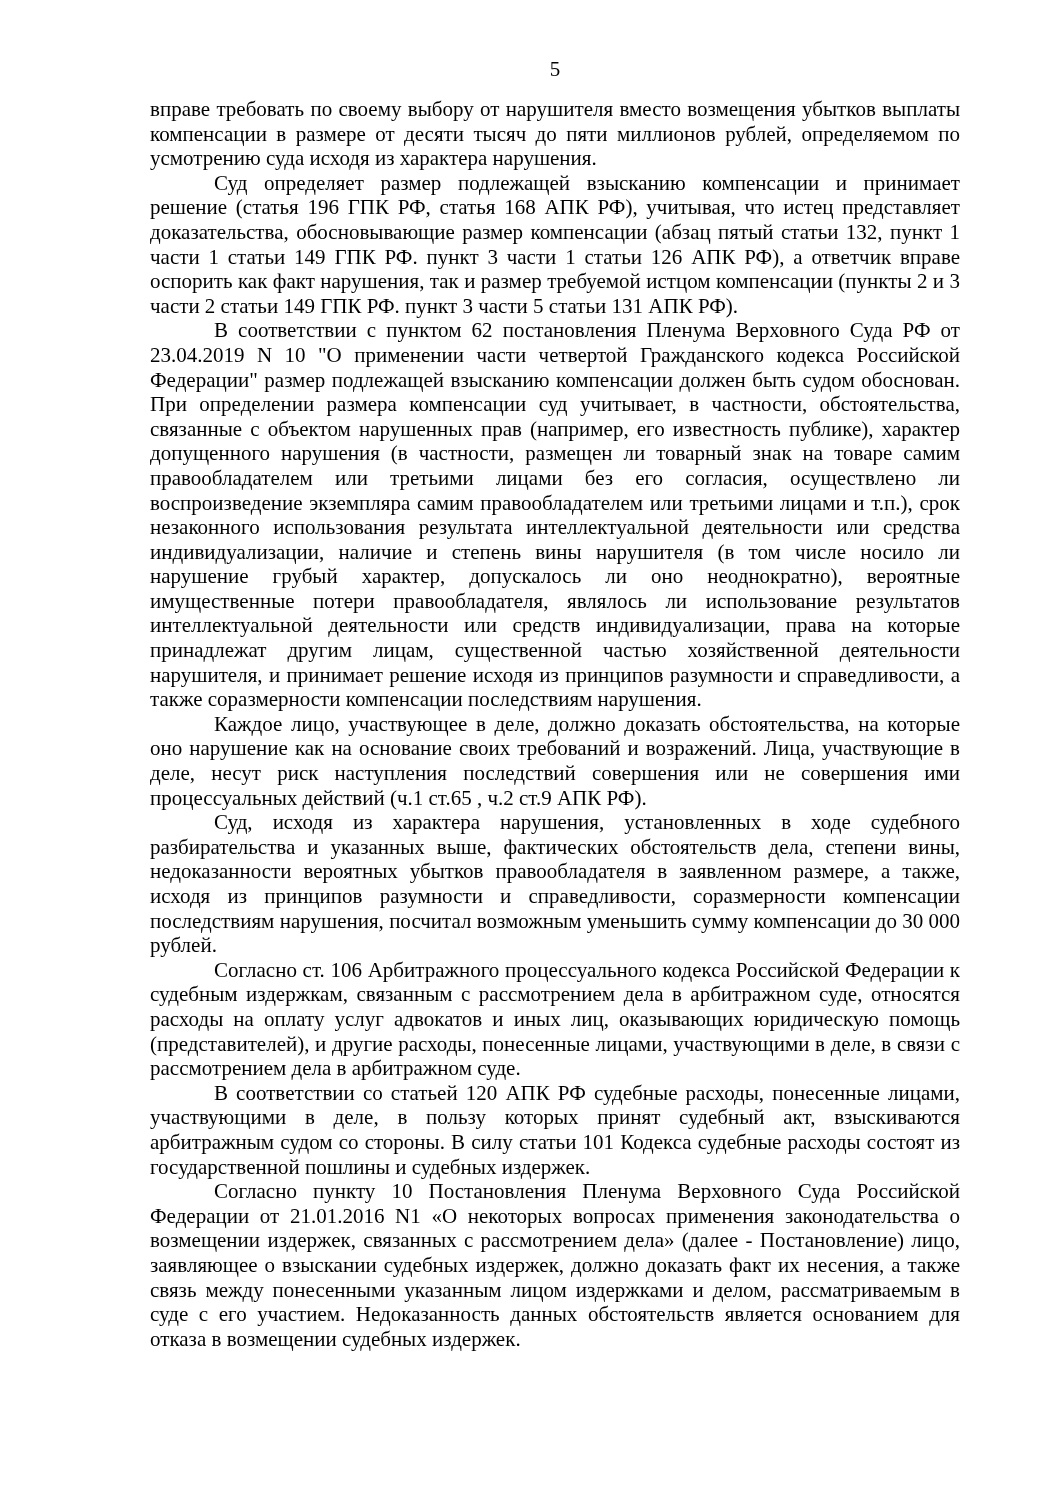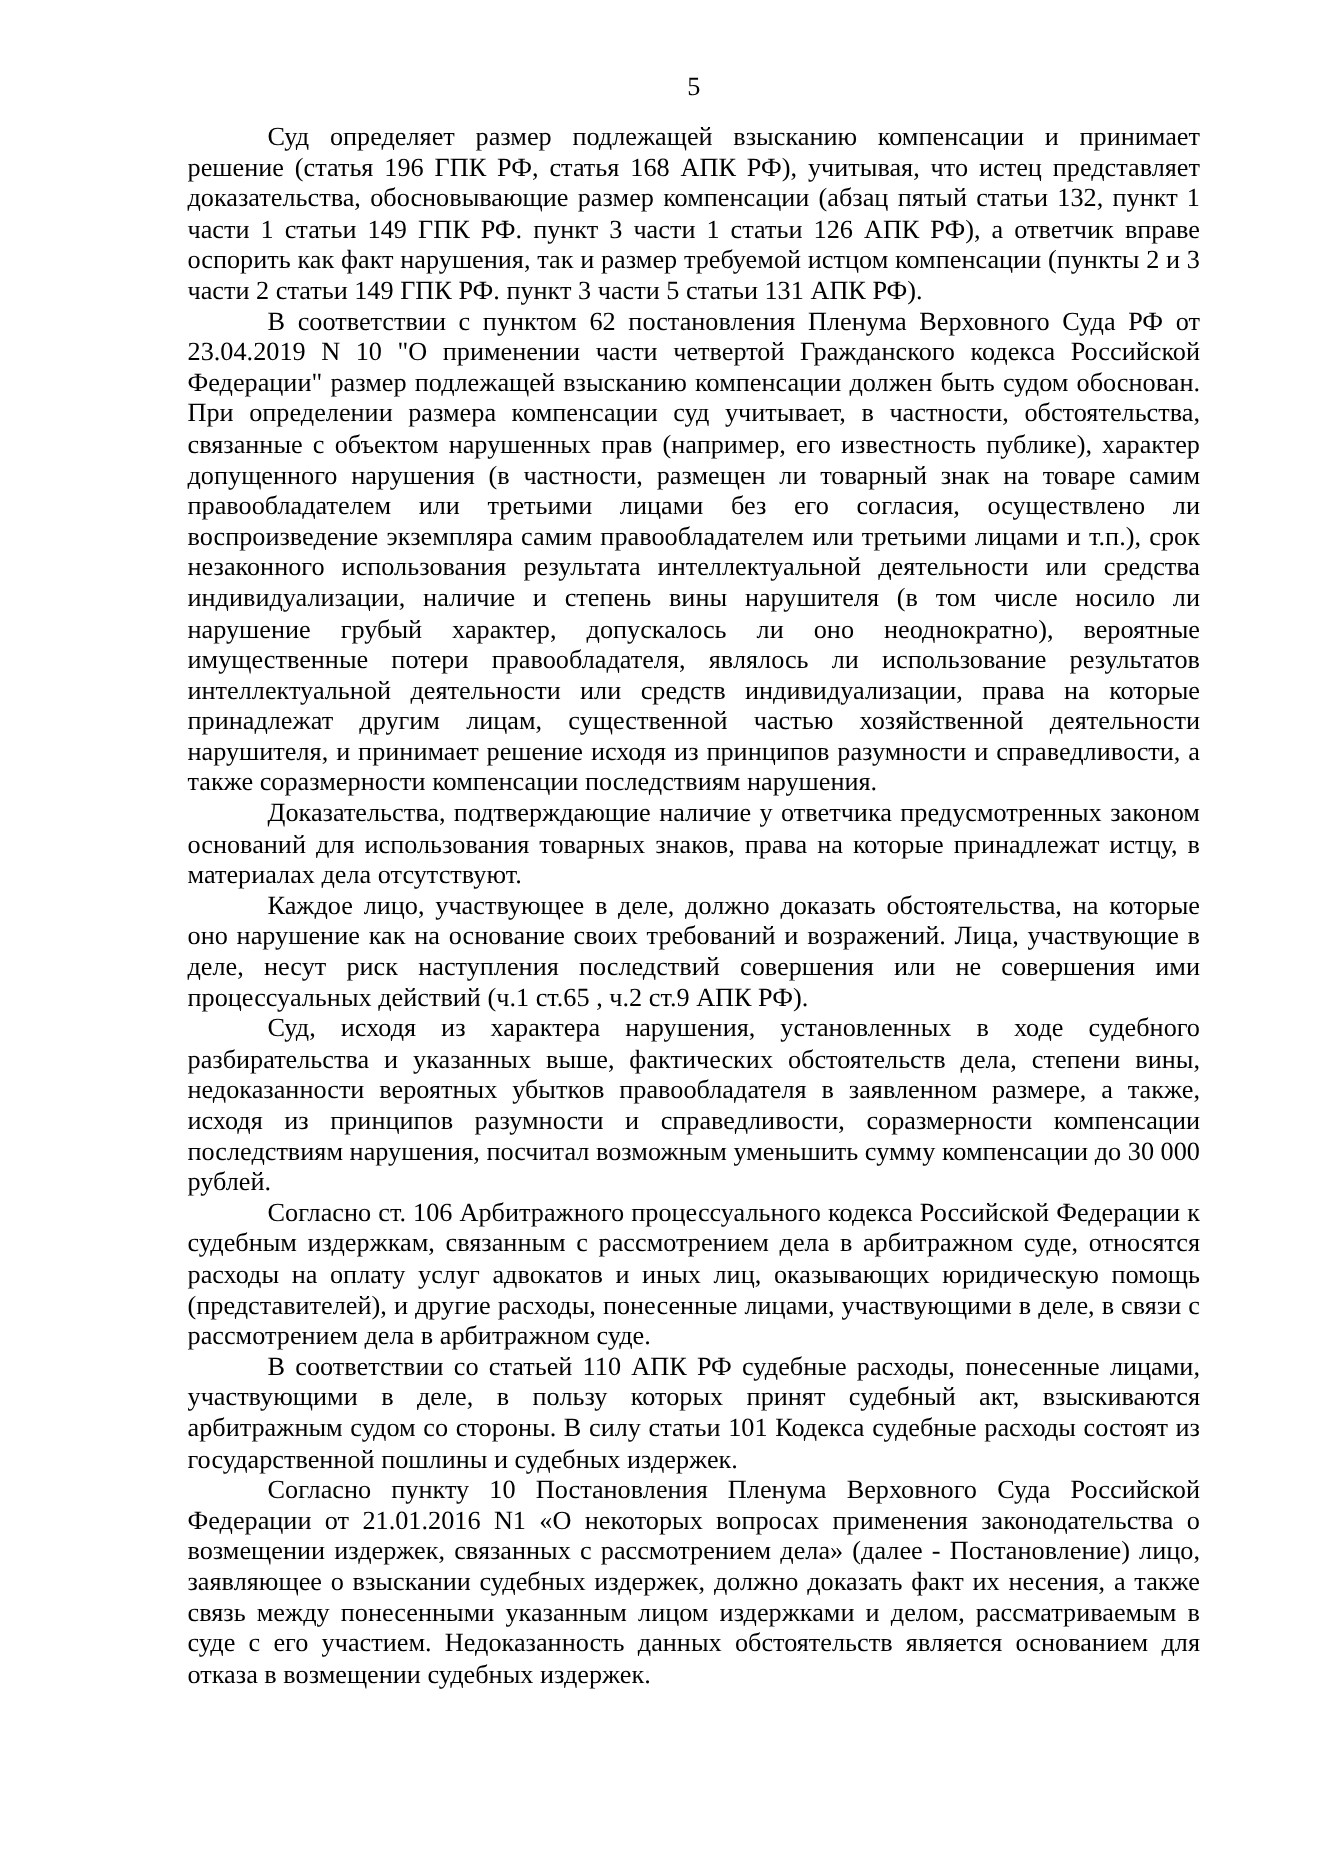--- a/index.html
+++ b/index.html
@@ -45,22 +45,22 @@
       text-indent: 0;
     }
   </style>
 </head>
 <body>
 
 <div class="page">
   <div class="page-number">5</div>
 
   <div class="body-text">
+    <p class="continuation">вправе требовать по своему выбору от нарушителя вместо возмещения убытков выплаты компенсации в размере от десяти тысяч до пяти миллионов рублей, определяемом по усмотрению суда исходя из характера нарушения.</p>
     <p>Суд определяет размер подлежащей взысканию компенсации и принимает решение (статья 196 ГПК РФ, статья 168 АПК РФ), учитывая, что истец представляет доказательства, обосновывающие размер компенсации (абзац пятый статьи 132, пункт 1 части 1 статьи 149 ГПК РФ. пункт 3 части 1 статьи 126 АПК РФ), а ответчик вправе оспорить как факт нарушения, так и размер требуемой истцом компенсации (пункты 2 и 3 части 2 статьи 149 ГПК РФ. пункт 3 части 5 статьи 131 АПК РФ).</p>
     <p>В соответствии с пунктом 62 постановления Пленума Верховного Суда РФ от 23.04.2019 N 10 "О применении части четвертой Гражданского кодекса Российской Федерации" размер подлежащей взысканию компенсации должен быть судом обоснован. При определении размера компенсации суд учитывает, в частности, обстоятельства, связанные с объектом нарушенных прав (например, его известность публике), характер допущенного нарушения (в частности, размещен ли товарный знак на товаре самим правообладателем или третьими лицами без его согласия, осуществлено ли воспроизведение экземпляра самим правообладателем или третьими лицами и т.п.), срок незаконного использования результата интеллектуальной деятельности или средства индивидуализации, наличие и степень вины нарушителя (в том числе носило ли нарушение грубый характер, допускалось ли оно неоднократно), вероятные имущественные потери правообладателя, являлось ли использование результатов интеллектуальной деятельности или средств индивидуализации, права на которые принадлежат другим лицам, существенной частью хозяйственной деятельности нарушителя, и принимает решение исходя из принципов разумности и справедливости, а также соразмерности компенсации последствиям нарушения.</p>
-    <p>Доказательства, подтверждающие наличие у ответчика предусмотренных законом оснований для использования товарных знаков, права на которые принадлежат истцу, в материалах дела отсутствуют.</p>
     <p>Каждое лицо, участвующее в деле, должно доказать обстоятельства, на которые оно нарушение как на основание своих требований и возражений. Лица, участвующие в деле, несут риск наступления последствий совершения или не совершения ими процессуальных действий (ч.1 ст.65 , ч.2 ст.9 АПК РФ).</p>
     <p>Суд, исходя из характера нарушения, установленных в ходе судебного разбирательства и указанных выше, фактических обстоятельств дела, степени вины, недоказанности вероятных убытков правообладателя в заявленном размере, а также, исходя из принципов разумности и справедливости, соразмерности компенсации последствиям нарушения, посчитал возможным уменьшить сумму компенсации до 30 000 рублей.</p>
     <p>Согласно ст. 106 Арбитражного процессуального кодекса Российской Федерации к судебным издержкам, связанным с рассмотрением дела в арбитражном суде, относятся расходы на оплату услуг адвокатов и иных лиц, оказывающих юридическую помощь (представителей), и другие расходы, понесенные лицами, участвующими в деле, в связи с рассмотрением дела в арбитражном суде.</p>
-    <p>В соответствии со статьей 110 АПК РФ судебные расходы, понесенные лицами, участвующими в деле, в пользу которых принят судебный акт, взыскиваются арбитражным судом со стороны. В силу статьи 101 Кодекса судебные расходы состоят из государственной пошлины и судебных издержек.</p>
+    <p>В соответствии со статьей 120 АПК РФ судебные расходы, понесенные лицами, участвующими в деле, в пользу которых принят судебный акт, взыскиваются арбитражным судом со стороны. В силу статьи 101 Кодекса судебные расходы состоят из государственной пошлины и судебных издержек.</p>
     <p>Согласно пункту 10 Постановления Пленума Верховного Суда Российской Федерации от 21.01.2016 N1 «О некоторых вопросах применения законодательства о возмещении издержек, связанных с рассмотрением дела» (далее - Постановление) лицо, заявляющее о взыскании судебных издержек, должно доказать факт их несения, а также связь между понесенными указанным лицом издержками и делом, рассматриваемым в суде с его участием. Недоказанность данных обстоятельств является основанием для отказа в возмещении судебных издержек.</p>
   </div>
 </div>
 
 </body></html>

